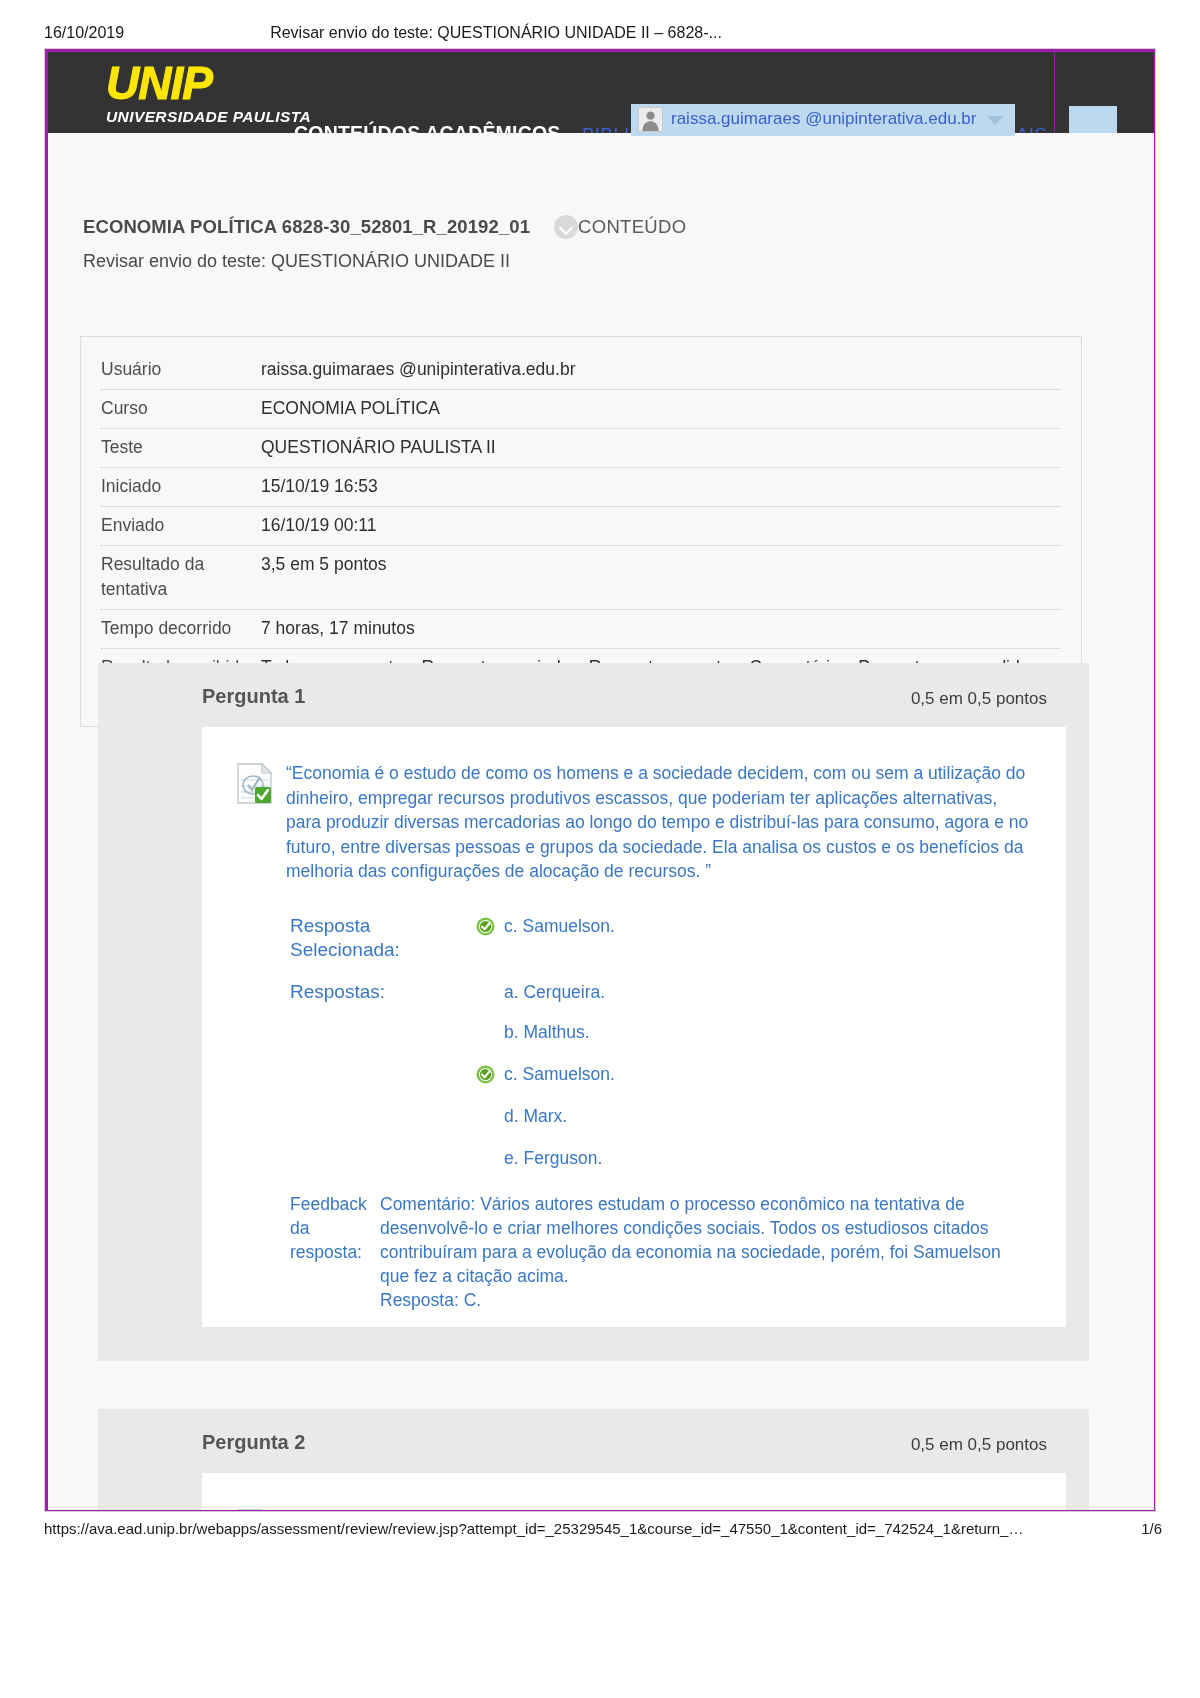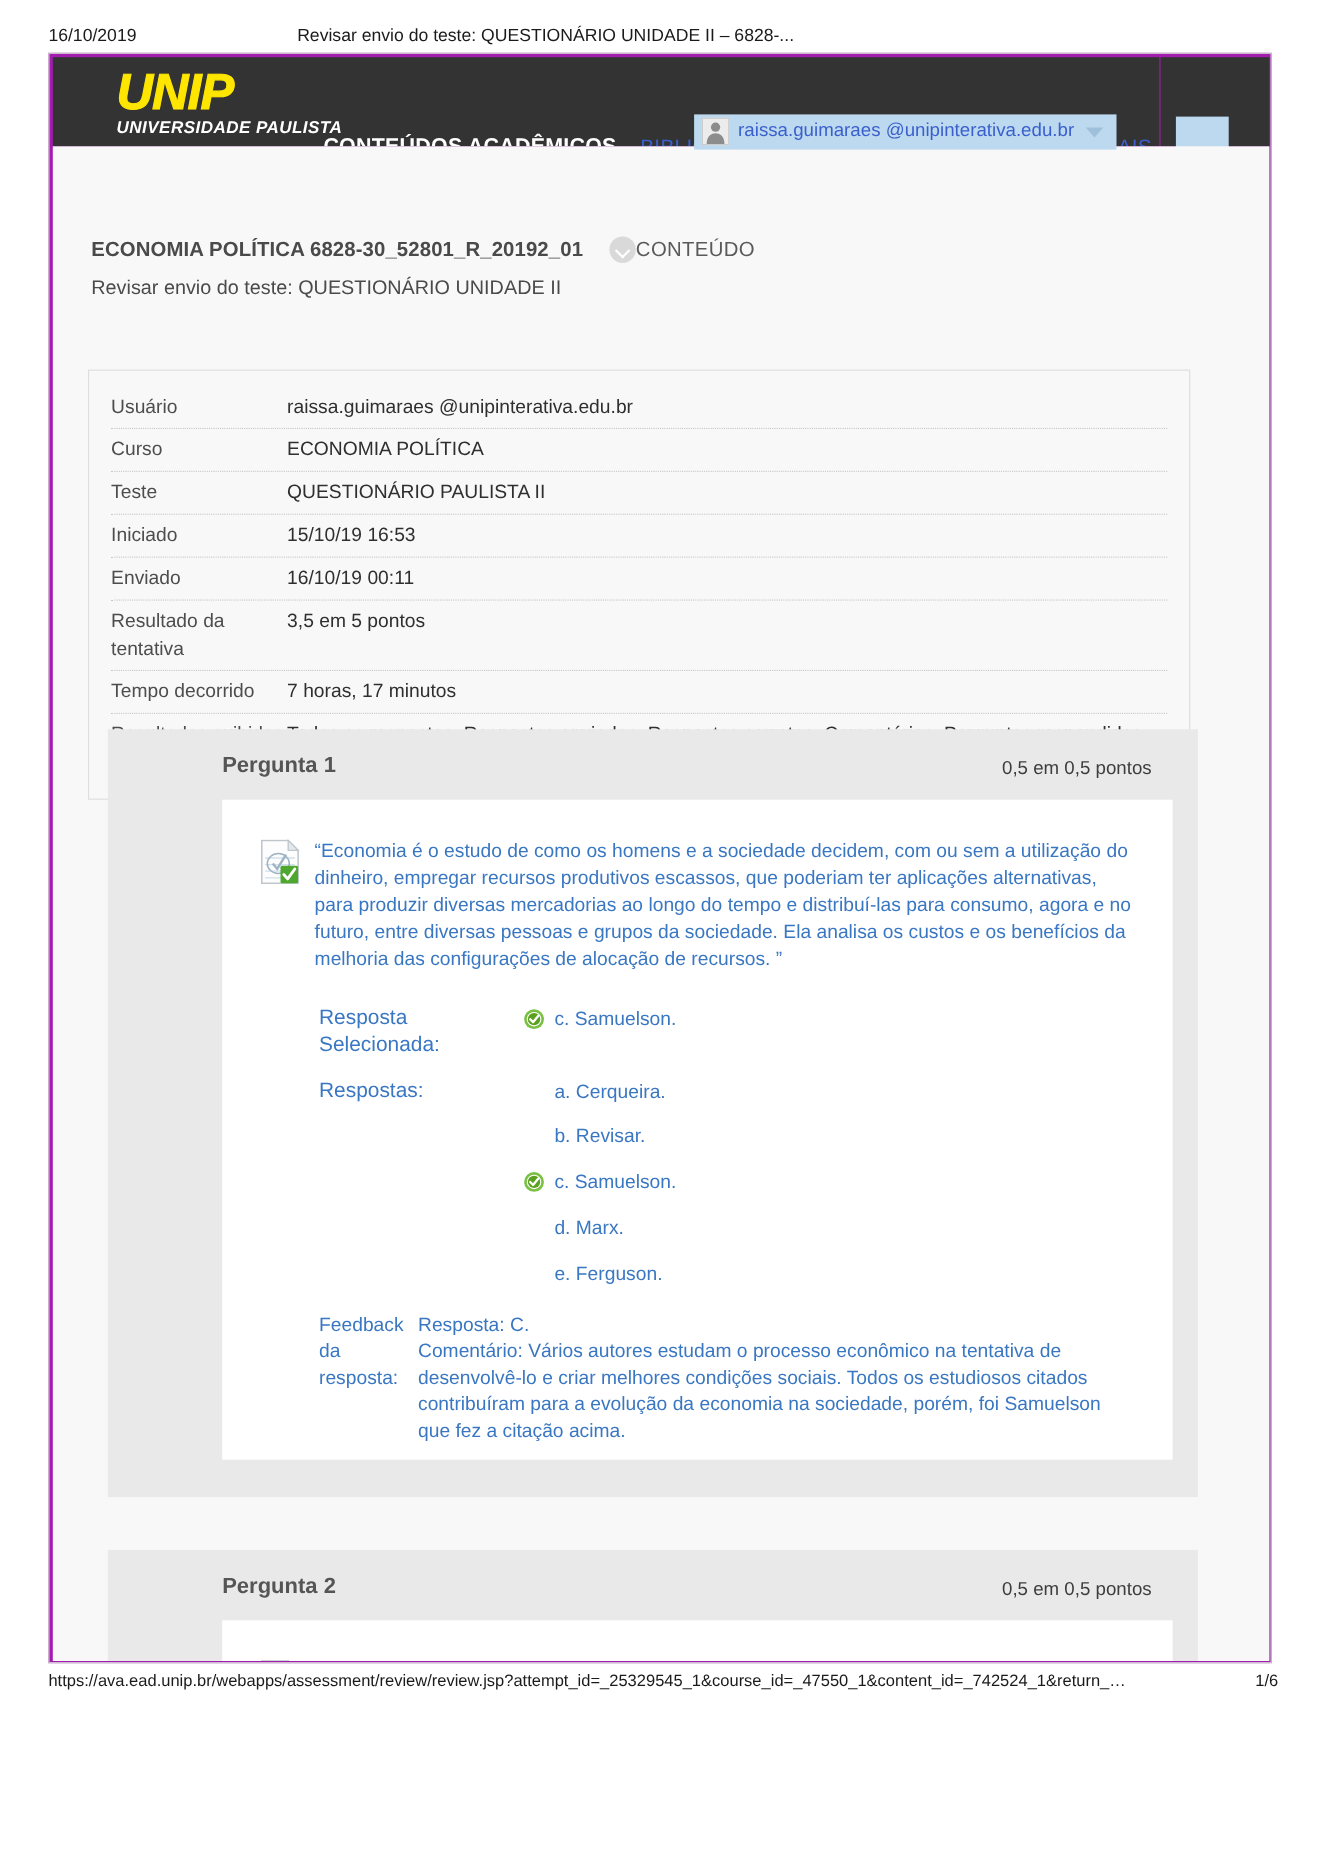--- a/index.html
+++ b/index.html
@@ -512,21 +512,21 @@
           <div class="ans-row">
             <div class="ans-label">Respostas:</div>
             <div class="ans-spacer"></div>
             <div class="ans-text">a. Cerqueira.</div>
           </div>
 
           <div class="opts">
             <div class="opt-row">
               <div class="opt-indent"></div>
               <div class="ans-spacer"></div>
-              <div class="ans-text">b. Revisar.</div>
+              <div class="ans-text">b. Malthus.</div>
             </div>
             <div class="opt-row">
               <div class="opt-indent"></div>
               <div class="ans-check">
                 <svg width="19" height="19" viewBox="0 0 19 19">
                   <circle cx="9.5" cy="9.5" r="9" fill="#7ac143"></circle>
                   <circle cx="9.5" cy="9.5" r="6.6" fill="#ffffff"></circle>
                   <circle cx="9.5" cy="9.5" r="5.6" fill="#5aa11e"></circle>
                   <path d="M6 9.6 L8.6 12.3 L13.4 6.4" fill="none" stroke="#ffffff" stroke-width="2.1" stroke-linecap="round" stroke-linejoin="round"></path>
                 </svg>
@@ -542,22 +542,22 @@
               <div class="opt-indent"></div>
               <div class="ans-spacer"></div>
               <div class="ans-text">e. Ferguson.</div>
             </div>
           </div>
         </div>
 
         <div class="feedback">
           <div class="fb-label">Feedback da resposta:</div>
           <div class="fb-body">
+            <div>Comentário: Vários autores estudam o processo econômico na tentativa de desenvolvê-lo e criar melhores condições sociais. Todos os estudiosos citados contribuíram para a evolução da economia na sociedade, porém, foi Samuelson que fez a citação acima.</div>
             <div>Resposta: C.</div>
-            <div>Comentário: Vários autores estudam o processo econômico na tentativa de desenvolvê-lo e criar melhores condições sociais. Todos os estudiosos citados contribuíram para a evolução da economia na sociedade, porém, foi Samuelson que fez a citação acima.</div>
           </div>
         </div>
       </div>
       <div style="height:34px;"></div>
     </div>
 
     <div class="question-block" style="top:1276px; height:101px; overflow:hidden;">
       <div class="q-head">
         <div class="q-head-title">Pergunta 2</div>
         <div class="q-head-points">0,5 em 0,5 pontos</div>

